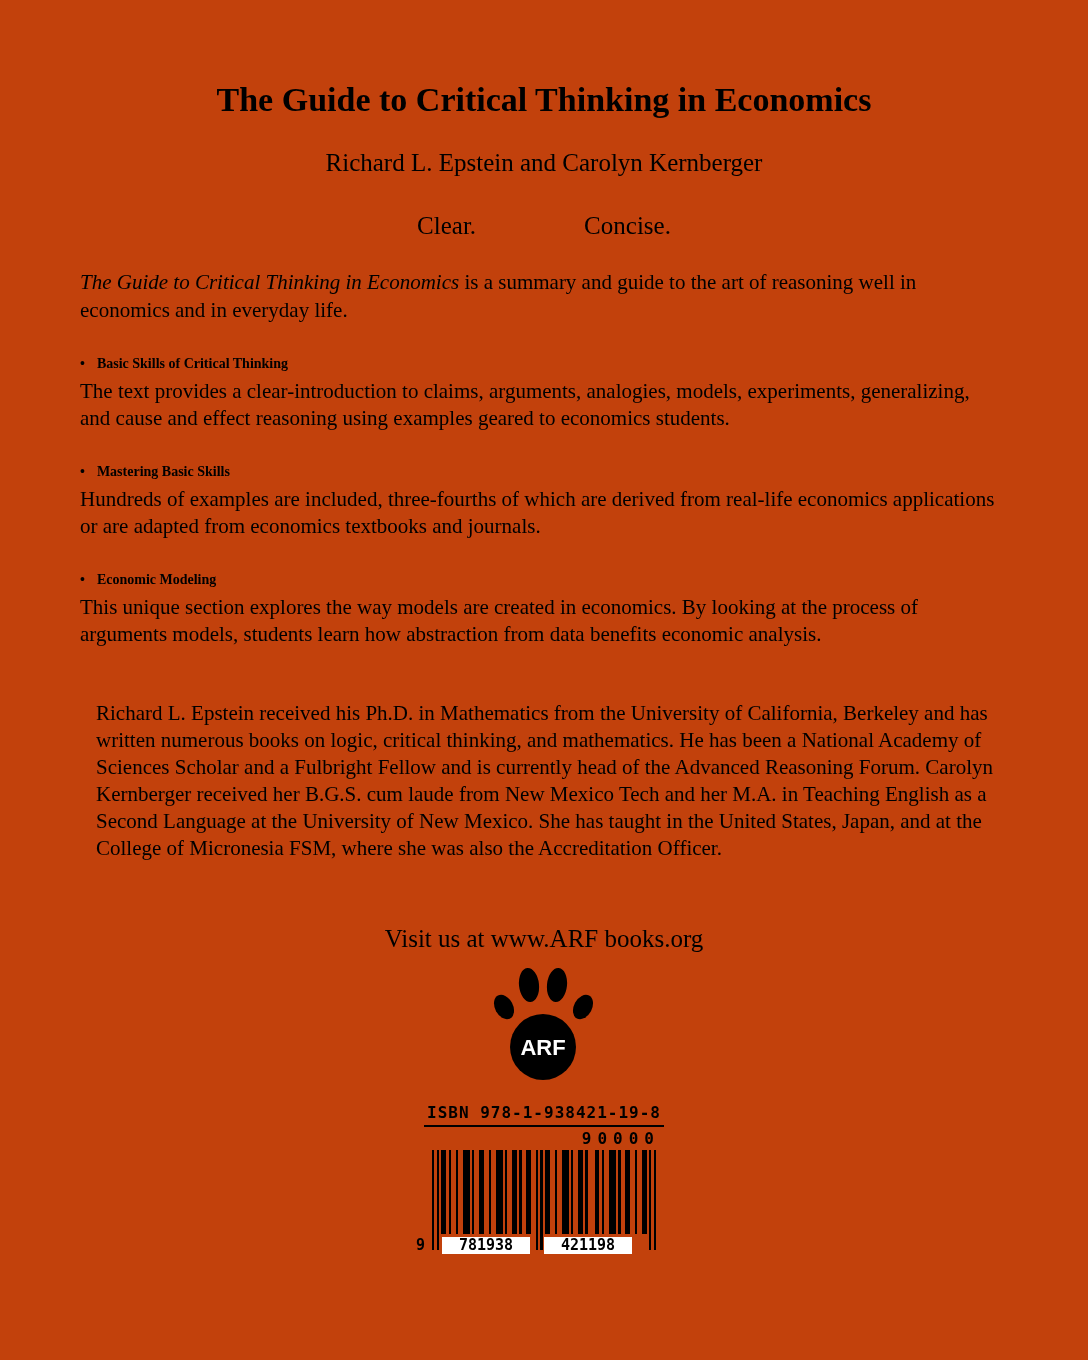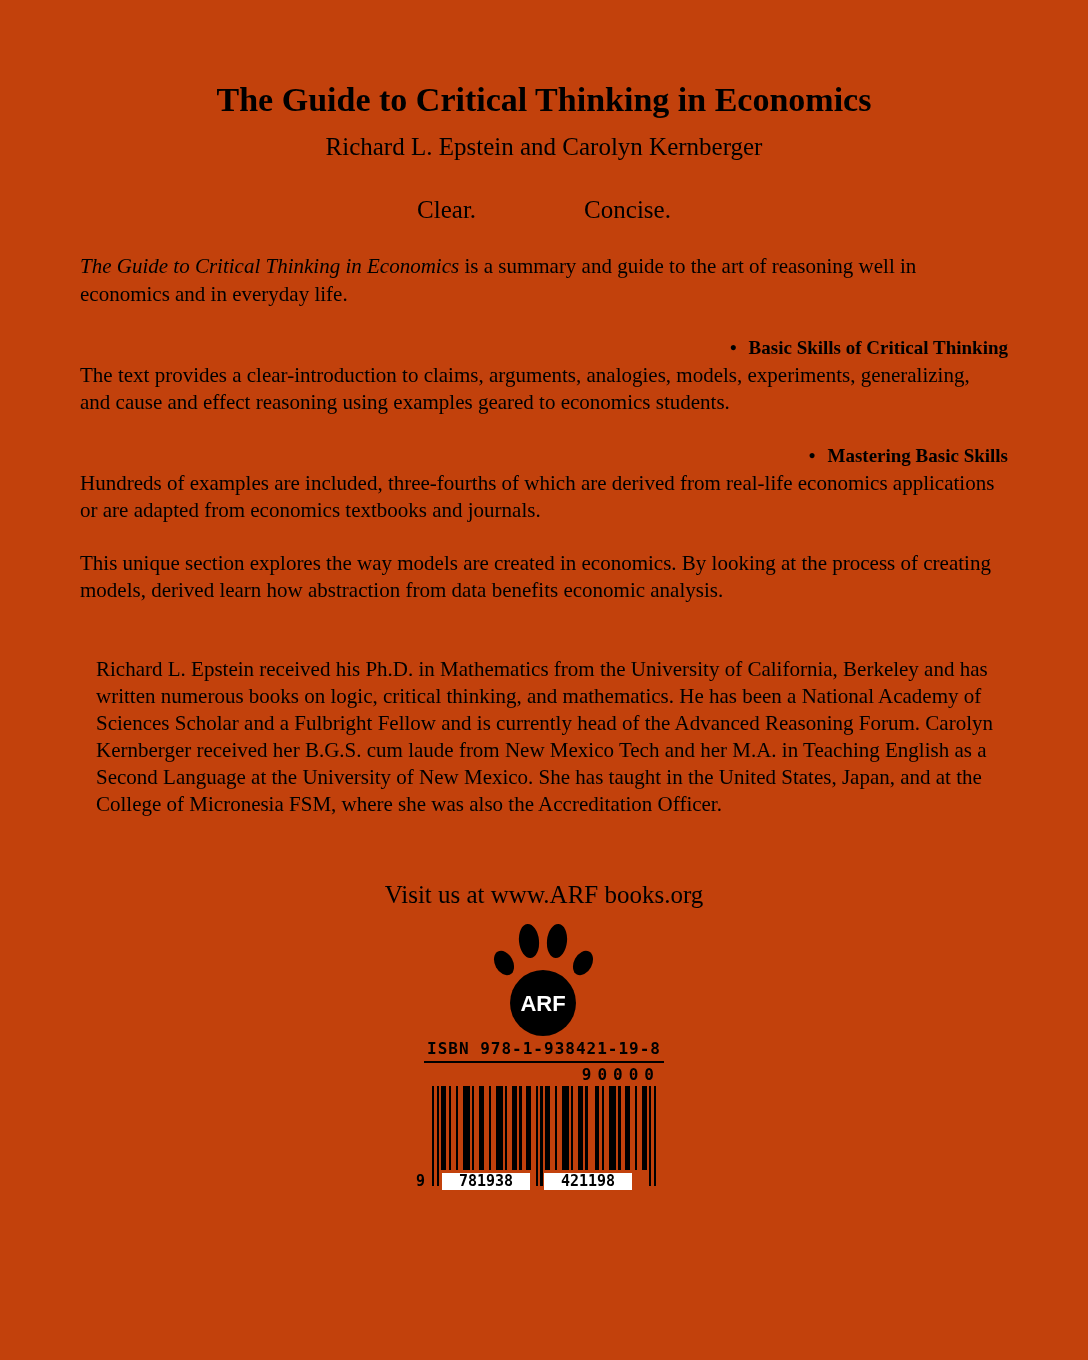--- a/index.html
+++ b/index.html
@@ -19,42 +19,41 @@
   .title {
     text-align: center;
     font-size: 34px;
     font-weight: bold;
     line-height: 44px;
   }
   .authors {
     text-align: center;
     font-size: 25px;
     line-height: 33px;
-    margin-top: 8px;
+    margin-top: 24px;
   }
   .tagline {
     text-align: center;
     font-size: 25px;
     line-height: 33px;
     margin-top: 30px;
   }
   .tagline .w2 { margin-left: 108px; }
   .intro {
     margin-top: 26px;
     font-size: 21px;
     line-height: 28px;
     max-width: 905px;
   }
   .intro .ital { font-style: italic; }
   .bullet { margin-top: 26px; }
   .bullet-head {
-    font-size: 19px;
+    font-size: 14px;
     font-weight: bold;
     line-height: 28px;
-    text-align: right;
   }
   .bullet-head .dot { margin-right: 12px; font-weight: bold; }
   .bullet-body {
     font-size: 21px;
     line-height: 27px;
     max-width: 915px;
   }
   .bio {
     margin-top: 52px;
     padding-left: 16px;
@@ -69,21 +68,21 @@
     line-height: 33px;
   }
   .logo-wrap {
     margin-top: 12px;
     display: flex;
     justify-content: center;
   }
   .mono { font-family: "DejaVu Sans Mono", "Liberation Mono", monospace; }
   .isbn-block {
     width: 240px;
-    margin: 0 auto 0 auto;
+    margin: 20px auto 0 auto;
   }
   .isbn-label {
     font-size: 16px;
     font-weight: bold;
     text-align: center;
     letter-spacing: 1px;
     white-space: nowrap;
   }
   .isbn-rule {
     border-top: 2px solid #000;
@@ -134,21 +133,22 @@
     <div class="bullet-head"><span class="dot">•</span><span>Basic Skills of Critical Thinking</span></div>
     <div class="bullet-body">The text provides a clear-introduction to claims, arguments, analogies, models, experiments, generalizing, and cause and effect reasoning using examples geared to economics students.</div>
   </div>
 
   <div class="bullet">
     <div class="bullet-head"><span class="dot">•</span><span>Mastering Basic Skills</span></div>
     <div class="bullet-body">Hundreds of examples are included, three-fourths of which are derived from real-life economics applications or are adapted from economics textbooks and journals.</div>
   </div>
 
   <div class="bullet">
-    <div class="bullet-body">This unique section explores the way models are created in economics.  By looking at the process of creating models, derived learn how abstraction from data benefits economic analysis.</div>
+    <div class="bullet-head"><span class="dot">•</span><span>Economic Modeling</span></div>
+    <div class="bullet-body">This unique section explores the way models are created in economics.  By looking at the process of arguments models, students learn how abstraction from data benefits economic analysis.</div>
   </div>
 
 
   <p class="bio">Richard L. Epstein received his Ph.D. in Mathematics from the University of California, Berkeley and has written numerous books on logic, critical thinking, and mathematics. He has been a National Academy of Sciences Scholar and a Fulbright Fellow and is currently head of the Advanced Reasoning Forum.  Carolyn Kernberger received her B.G.S. cum laude from New Mexico Tech and her M.A. in Teaching English as a Second Language at the University of New Mexico.  She has taught in the United States, Japan, and at the College of Micronesia FSM, where she was also the Accreditation Officer.</p>
 
   <div class="visit">Visit us at www.ARF books.org</div>
 
   <div class="logo-wrap">
     <svg width="106" height="116" viewBox="0 0 106 116" xmlns="http://www.w3.org/2000/svg">
       <ellipse cx="13" cy="40" rx="9" ry="13" fill="#000" transform="rotate(-28 13 40)"></ellipse>

